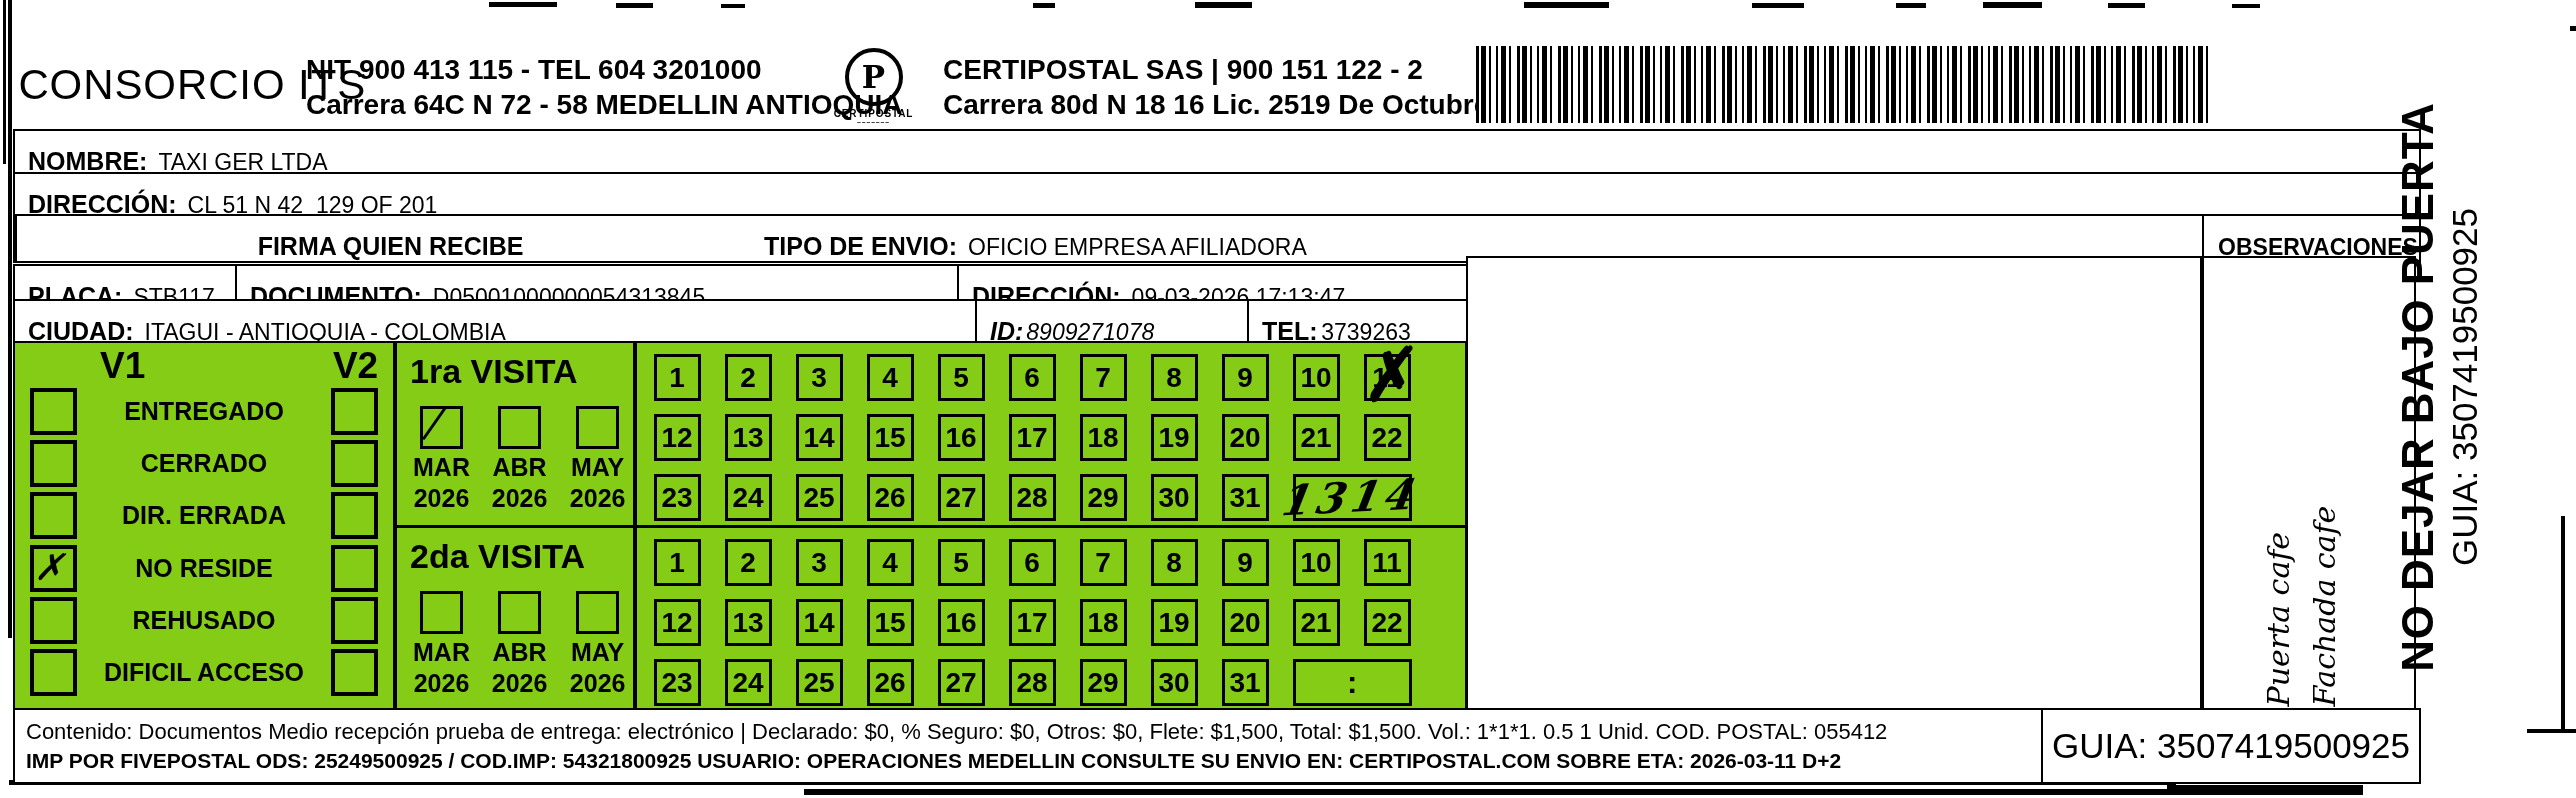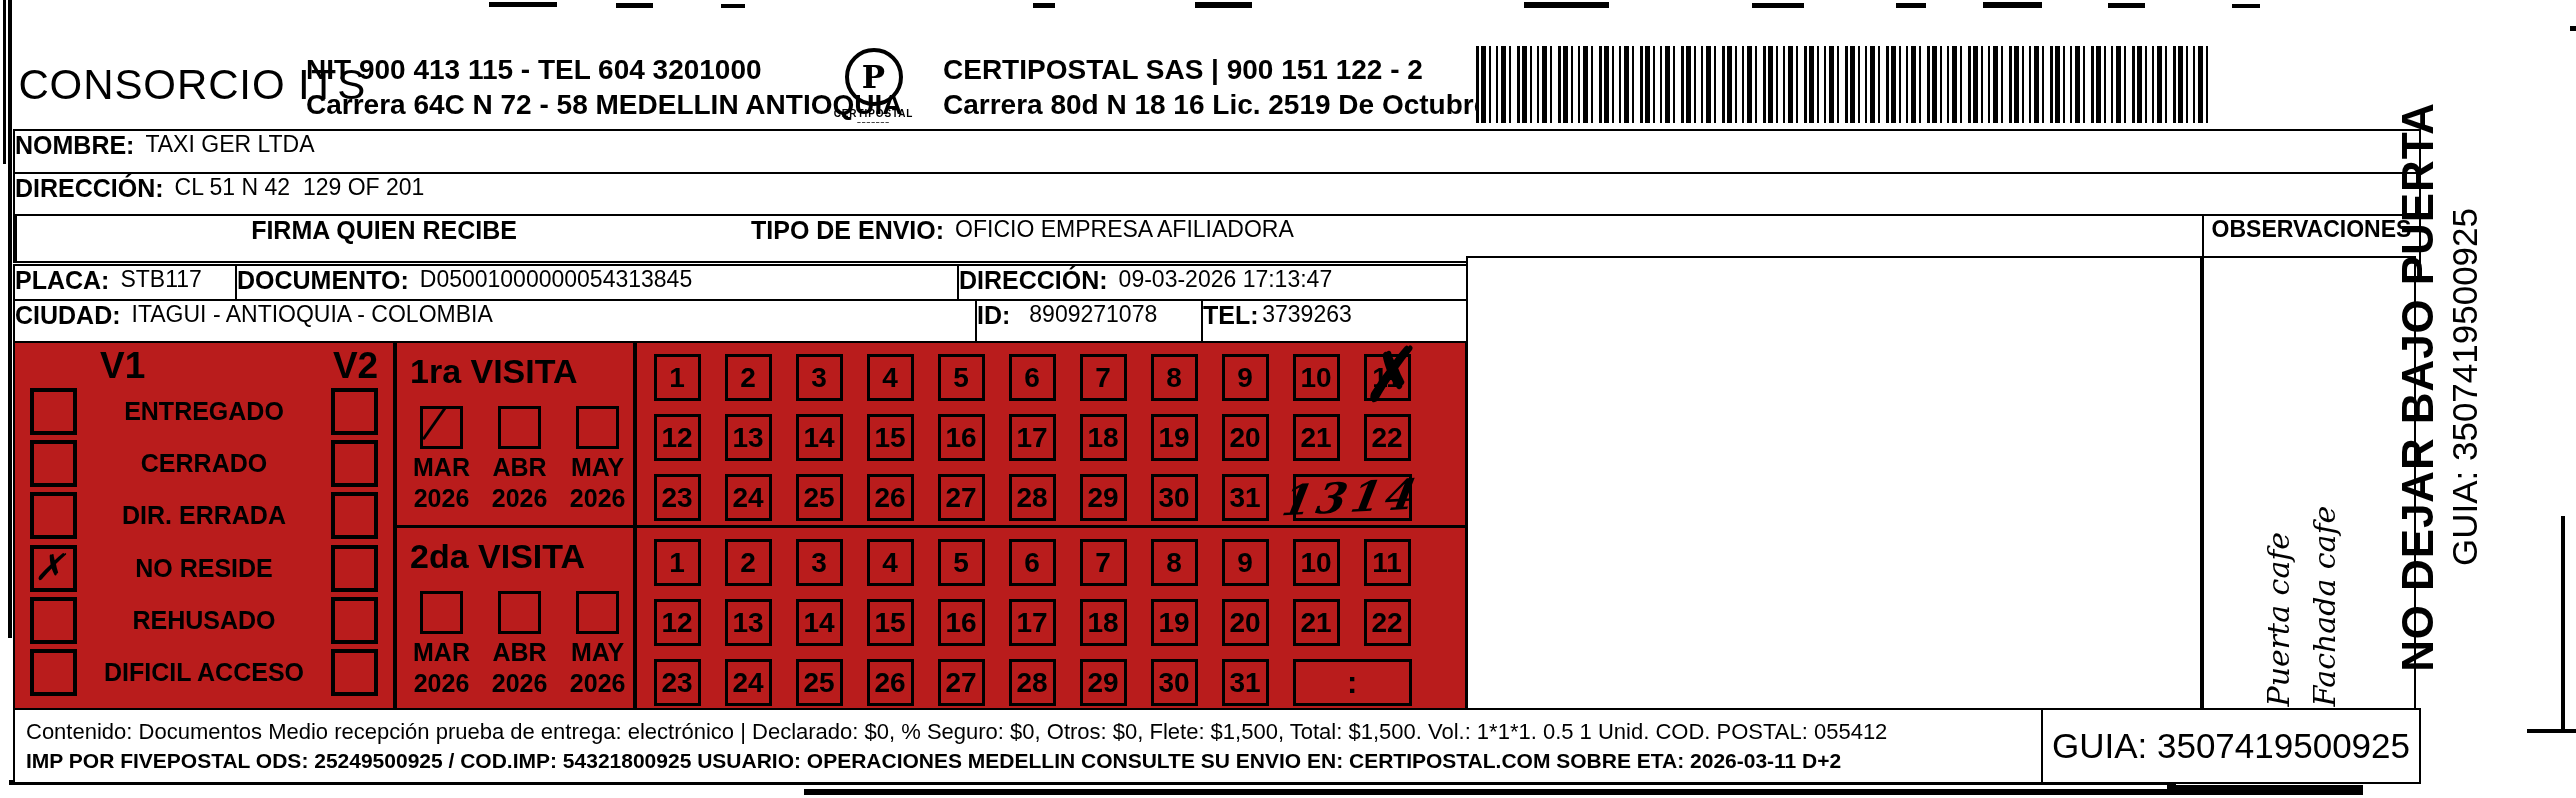--- a/index.html
+++ b/index.html
@@ -11,27 +11,27 @@
   .hdr-block{position:absolute;font-weight:bold;font-size:28px;line-height:35px;}
   .logo-wrap{position:absolute;left:823px;top:48px;width:101px;text-align:center;}
   .logo-circle{width:50px;height:50px;border:4.6px solid #000;border-radius:50%;margin:0 auto;
                display:flex;align-items:center;justify-content:center;font-weight:bold;font-size:31px;font-family:"DejaVu Serif",serif;}
   .logo-cap{font-size:10px;font-weight:bold;letter-spacing:0.9px;margin-top:1.8px;}
   .logo-sub{font-size:6.5px;font-weight:bold;letter-spacing:0.9px;}
   .barcode{position:absolute;left:1476px;top:46px;width:738px;height:77px;
     background-image:repeating-linear-gradient(90deg,#000 0 2.8px,#fff 2.8px 4.6px,#000 4.6px 10px,#fff 10px 13px,#000 13px 14.8px,#fff 14.8px 20px,#000 20px 22px,#fff 22px 25px,#000 25px 30px,#fff 30px 33px,#000 33px 35px,#fff 35px 41px);}
   
   .rowbox{position:absolute;border:2.8px solid #000;background:#fff;display:flex;align-items:center;}
-  .rowbox .cell{height:100%;display:flex;align-items:flex-start;padding-left:0;box-sizing:border-box;}
+  .rowbox .cell{height:100%;display:flex;align-items:flex-end;padding-left:13px;box-sizing:border-box;}
   .cell.bl{border-left:2.8px solid #000;}
   .lab{font-weight:bold;font-size:25px;white-space:pre;}
   .val{font-size:23px;margin-left:11px;white-space:pre;}
   .centered{justify-content:center;padding-left:0;font-weight:bold;font-size:25px;}
   
-  .panel{position:absolute;border:2.8px solid #000;box-sizing:border-box;background:#b91c1c;}
+  .panel{position:absolute;border:2.8px solid #000;box-sizing:border-box;background:#84cc16;}
   .v-head{position:relative;height:42px;}
   .v-head .v1{position:absolute;left:85px;top:1.8px;font-size:37px;font-weight:bold;}
   .v-head .v2{position:absolute;right:14.8px;top:1.8px;font-size:37px;font-weight:bold;}
   #status-rows{display:flex;flex-direction:column;justify-content:space-around;height:314px;padding:0 14.8px;}
   .status-row{display:flex;align-items:center;justify-content:space-between;}
   .checkbox{width:39px;height:39px;border:4.6px solid #000;position:relative;flex:none;}
   .checkbox.small{width:37px;height:37px;border-width:3.7px;}
   .status-label{flex:1;text-align:center;font-weight:bold;font-size:25px;}
   
   .visit-title{font-weight:bold;font-size:34px;padding:9.2px 0 0 13px;}
@@ -143,23 +143,23 @@
       <span class="lab">DIRECCIÓN:</span>
       <span class="val">09-03-2026 17:13:47</span>
     </div>
   </div>
 
   <div class="rowbox" style="left:13px;top:299px;width:1454px;height:45px;">
     <div class="cell" style="width:960px;">
       <span class="lab">CIUDAD:</span>
       <span class="val">ITAGUI - ANTIOQUIA - COLOMBIA</span>
     </div>
-    <div class="cell bl" style="width:226px;">
+    <div class="cell bl" style="width:272px;font-style:italic;">
       <span class="lab">ID:</span>
-      <span class="val" style="margin-left:19px;">8909271078</span>
+      <span class="val" style="margin-left:3px;">8909271078</span>
     </div>
     <div class="cell bl" style="flex:1;">
       <span class="lab">TEL:</span>
       <span class="val" style="margin-left:3.7px;">3739263</span>
     </div>
   </div>
 
   <div class="bigcell" style="left:1466px;top:256px;width:736px;height:454px;"></div>
 
   <div class="bigcell" style="left:2202px;top:256px;width:214px;height:454px;">

